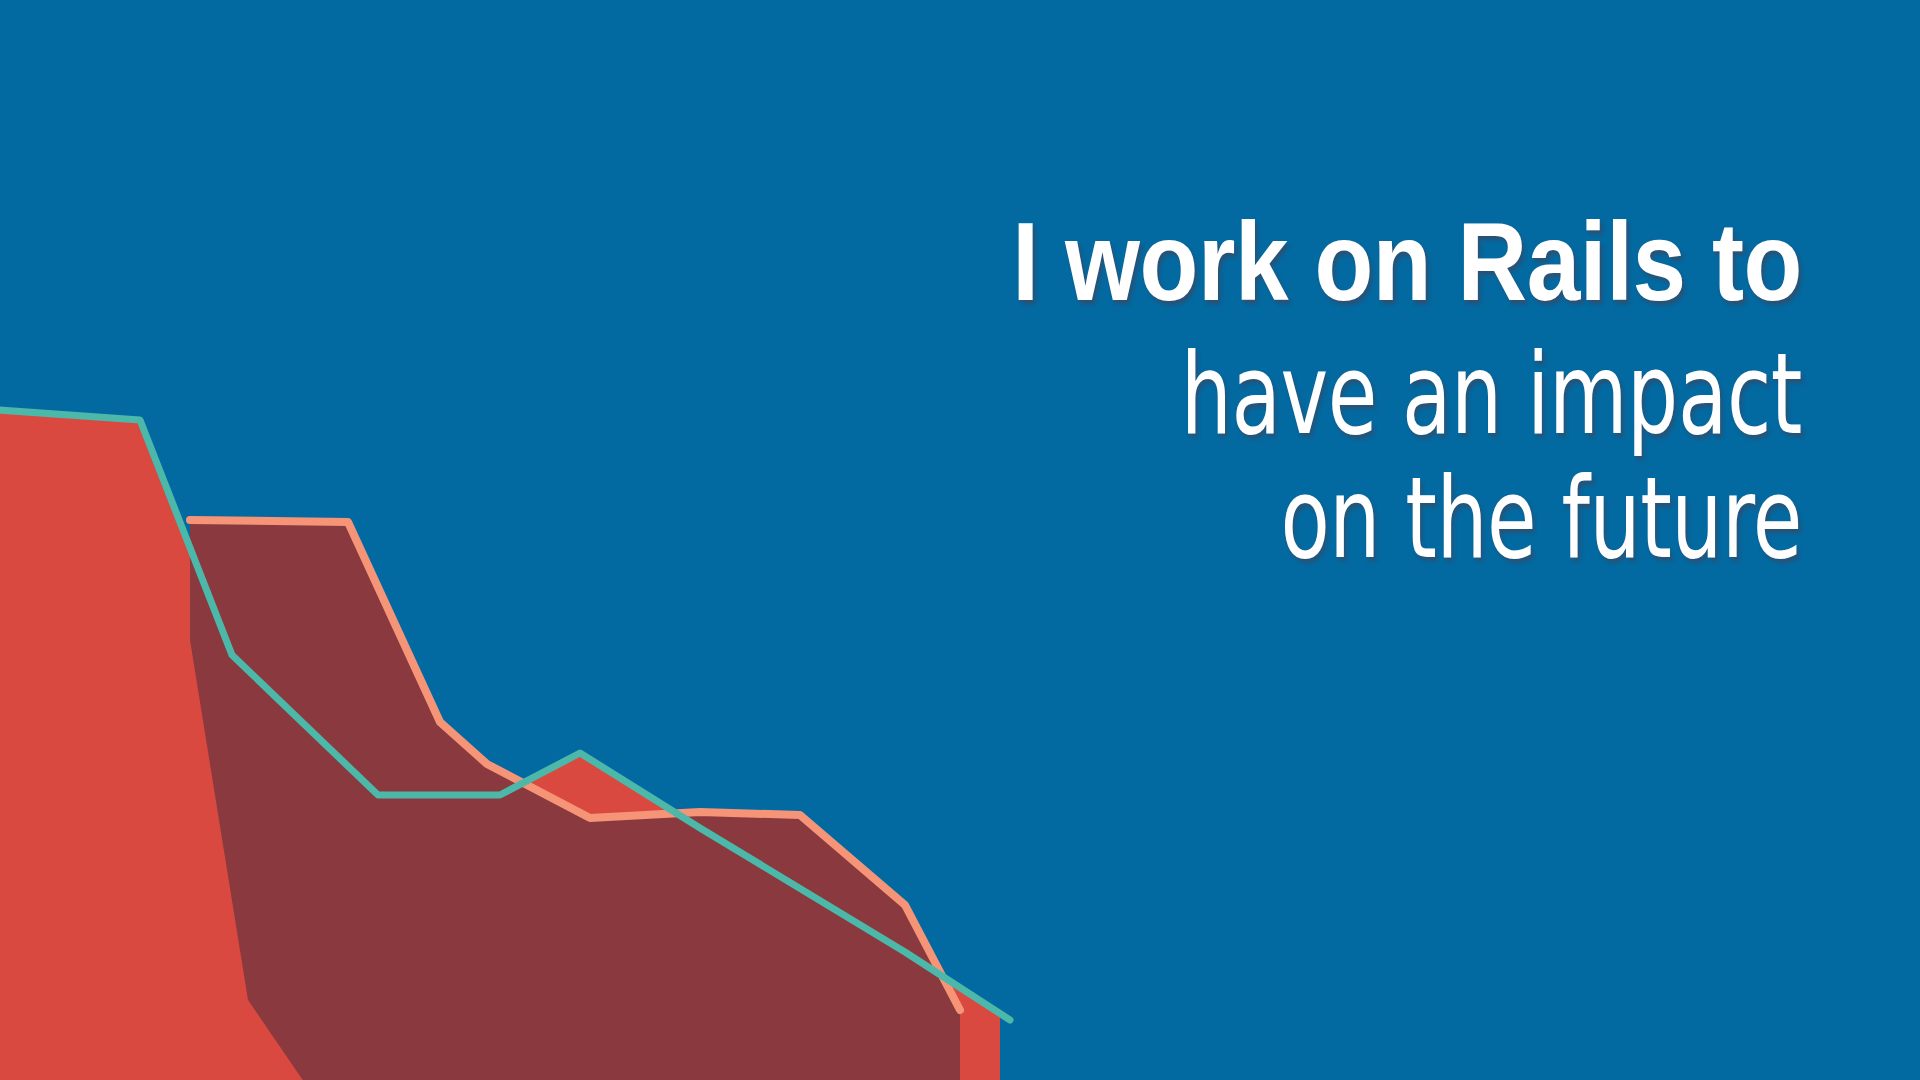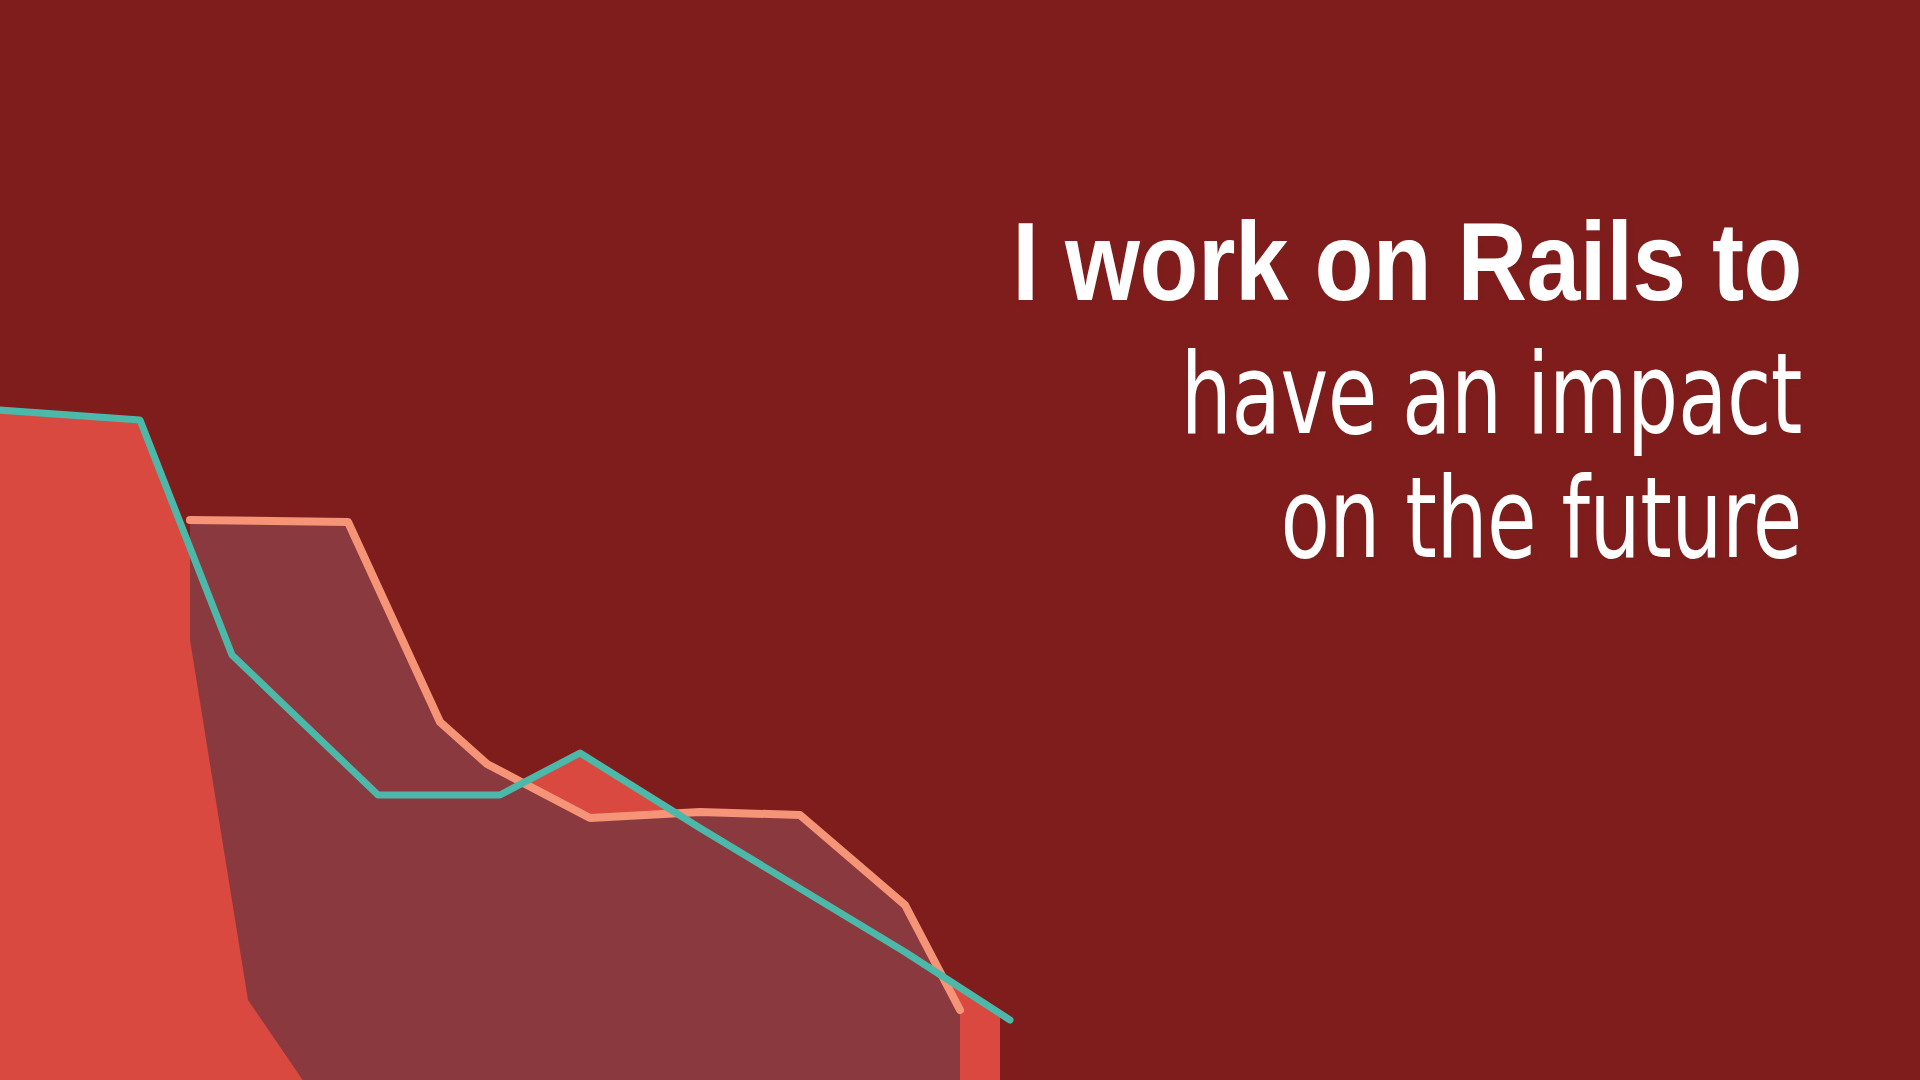--- a/index.html
+++ b/index.html
@@ -10,21 +10,21 @@
     overflow: hidden;
   }
   body {
     font-family: "Liberation Sans", sans-serif;
     background: #EC6A56;
   }
   #slide {
     position: relative;
     width: 1920px;
     height: 1080px;
-    background: #7f1d1d;
+    background: #0369a1;
     overflow: hidden;
   }
   #chart-layer {
     position: absolute;
     left: 0;
     top: 0;
     width: 1920px;
     height: 1080px;
     pointer-events: none;
   }

